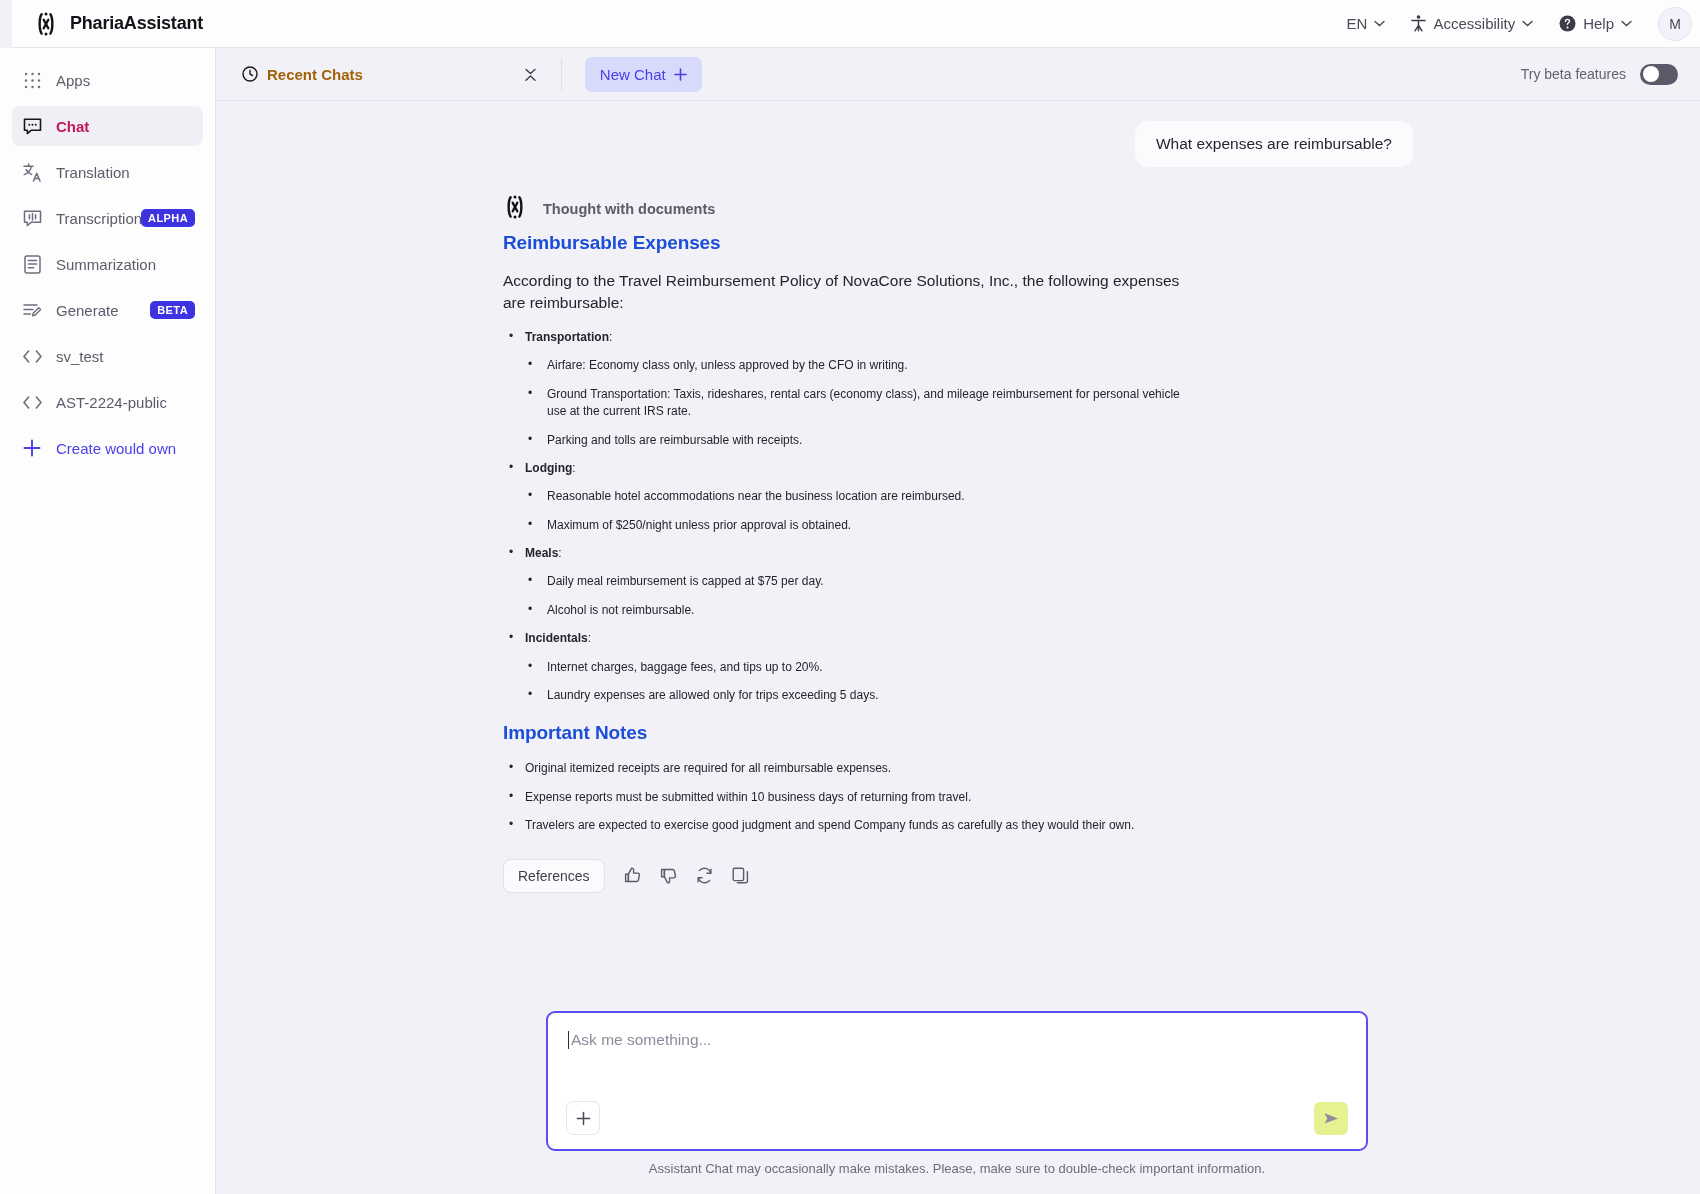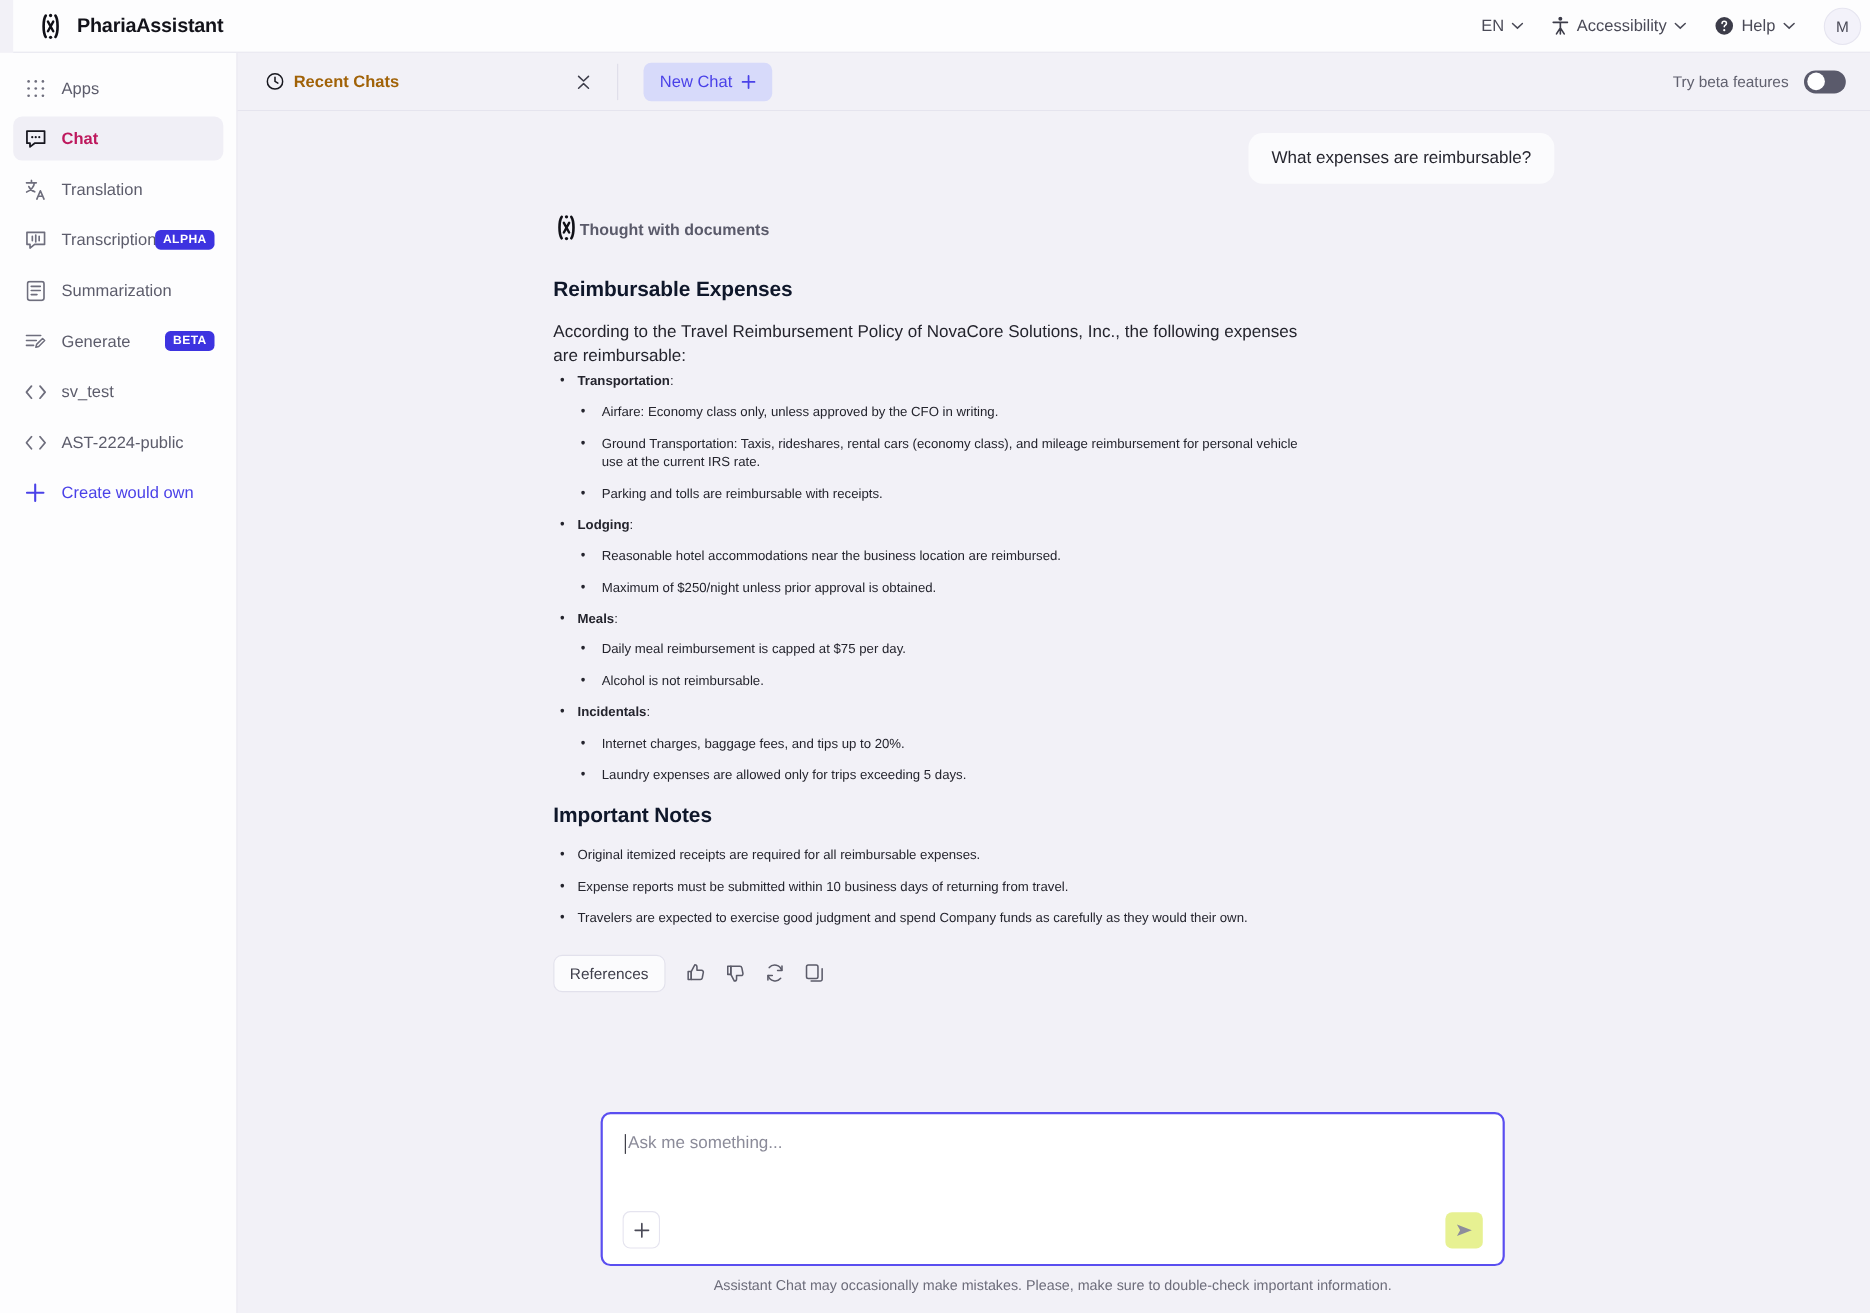--- a/index.html
+++ b/index.html
@@ -107,30 +107,30 @@
     position: absolute; top: 101px; left: 216px; width: 1484px; height: 1093px;
     background: #f2f1f7; overflow: hidden;
   }
   .msg-user { display: flex; justify-content: flex-end; padding: 20px 287px 0 0; }
   .bubble {
     background: #fbfbfd; border-radius: 13px;
     padding: 14px 21px; font-size: 15.5px; color: #26262f;
   }
 
   .msg-ai { padding: 27px 0 0 287px; }
-  .ai-head { display: flex; align-items: center; margin-bottom: 28px; }
+  .ai-head { display: flex; align-items: center; gap: 16px; margin-bottom: 8px; }
   .ai-head-label { font-size: 14.5px; font-weight: 700; color: #5a5a6a; }
 
   .ai-body { max-width: 690px; color: #24242d; }
   .ai-body h2 {
-    font-size: 19px; font-weight: 700; color: #0f172a;
+    font-size: 19px; font-weight: 700; color: #1d4ed8;
     margin: 0 0 16px 0; letter-spacing: -0.1px;
   }
   .ai-body h2.notes { margin-top: 18px; }
-  .ai-body p { font-size: 15.5px; line-height: 1.45; margin-bottom: 2px; }
+  .ai-body p { font-size: 15.5px; line-height: 1.45; margin-bottom: 14px; }
   .ai-body ul { list-style: none; margin: 0 0 0 0; }
   .ai-body > ul > li { position: relative; padding-left: 22px; margin-bottom: 11px; font-size: 12px; line-height: 1.45; }
   .ai-body > ul > li::before {
     content: "•"; position: absolute; left: 6px; top: -1px; color: #24242d;
   }
   .ai-body > ul > li > ul { margin-top: 11px; }
   .ai-body > ul > li > ul > li {
     position: relative; padding-left: 22px; margin-bottom: 11px; line-height: 1.45;
   }
   .ai-body > ul > li > ul > li::before {

